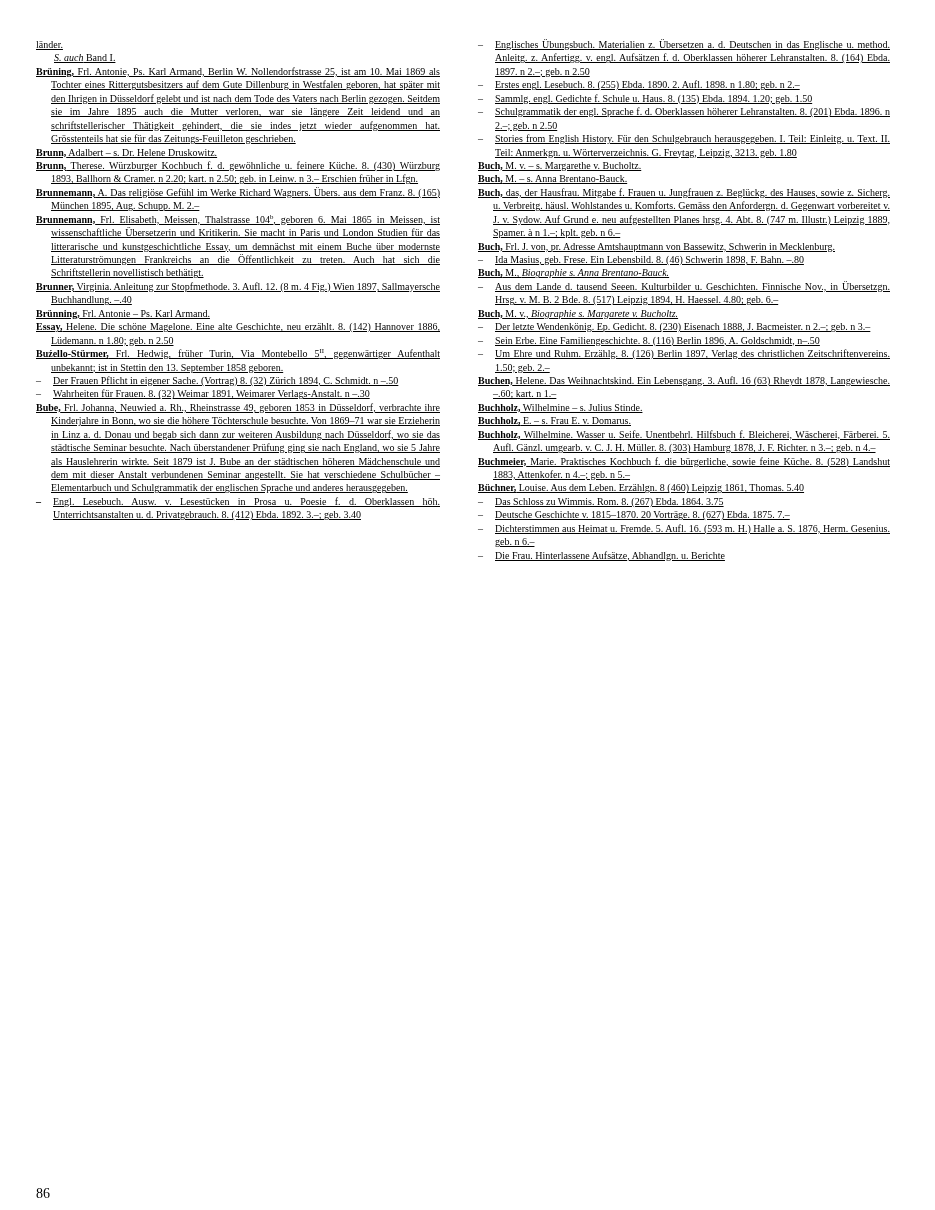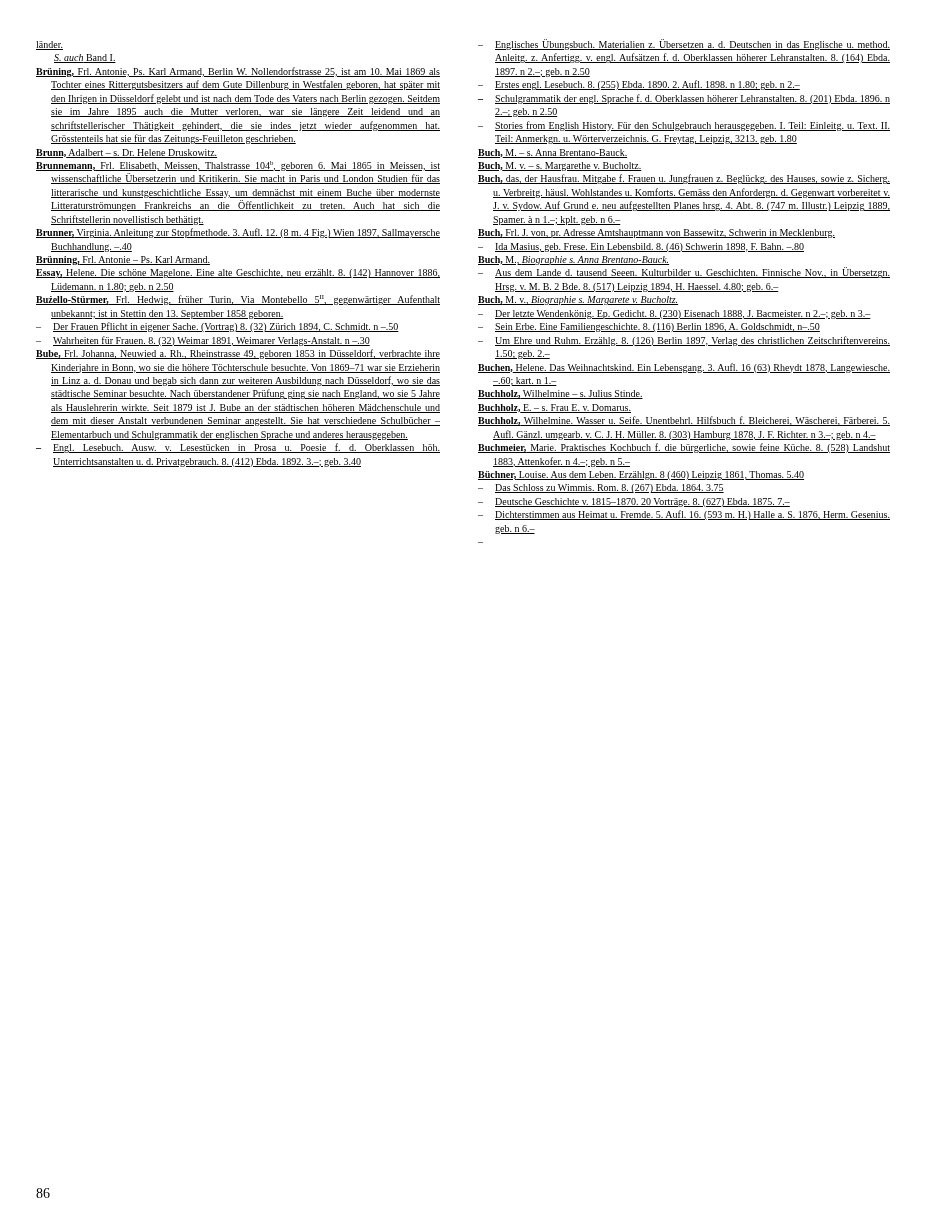--- a/index.html
+++ b/index.html
@@ -80,54 +80,56 @@
 </head>
 <body>
 
 <div class="page">
   <div class="columns">
     <div class="col left" id="left-col">
         <p class="entry noindent">länder.</p>
         <p class="entry center-ital"><i>S. auch</i> Band I.</p>
         <p class="entry"><b>Brüning,</b> Frl. Antonie, Ps. Karl Armand, Berlin W. Nollen­dorfstrasse 25, ist am 10. Mai 1869 als Tochter eines Rit­tergutsbesitzers auf dem Gute Dillenburg in Westfalen geboren, hat später mit den Ihrigen in Düsseldorf gelebt und ist nach dem Tode des Vaters nach Berlin gezogen. Seitdem sie im Jahre 1895 auch die Mutter verloren, war sie längere Zeit leidend und an schriftstellerischer Thätig­keit gehindert, die sie indes jetzt wieder aufgenommen hat. Grösstenteils hat sie für das Zeitungs-Feuilleton geschrie­ben.</p>
         <p class="entry"><b>Brunn,</b> Adalbert – s. Dr. Helene Druskowitz.</p>
+        <p class="entry"><b>Brunn,</b> Therese. Würzburger Kochbuch f. d. gewöhnliche u. feinere Küche. 8. (430) Würzburg 1893, Ballhorn &amp; Cramer. n 2.20; kart. n 2.50; geb. in Leinw. n 3.– Erschien früher in Lfgn.</p>
+        <p class="entry"><b>Brunnemann,</b> A. Das religiöse Gefühl im Werke Richard Wagners. Übers. aus dem Franz. 8. (165) München 1895, Aug. Schupp. M. 2.–</p>
         <p class="entry"><b>Brunnemann,</b> Frl. Elisabeth, Meissen, Thalstrasse 104<sup>b</sup>, geboren 6. Mai 1865 in Meissen, ist wissenschaftliche Übersetzerin und Kritikerin. Sie macht in Paris und Lon­don Studien für das litterarische und kunstgeschichtliche Essay, um demnächst mit einem Buche über modernste Litteraturströmungen Frankreichs an die Öffentlichkeit zu treten. Auch hat sich die Schriftstellerin novellistisch be­thätigt.</p>
         <p class="entry"><b>Brunner,</b> Virginia. Anleitung zur Stopfmethode. 3. Aufl. 12. (8 m. 4 Fig.) Wien 1897, Sallmayersche Buchhandlung. –.40</p>
         <p class="entry"><b>Brünning,</b> Frl. Antonie – Ps. Karl Armand.</p>
         <p class="entry"><b>Essay,</b> Helene. Die schöne Magelone. Eine alte Geschichte, neu erzählt. 8. (142) Hannover 1886, Lüdemann. n 1.80; geb. n 2.50</p>
         <p class="entry"><b>Buźello-Stürmer,</b> Frl. Hedwig, früher Turin, Via Monte­bello 5<sup>II</sup>, gegenwärtiger Aufenthalt unbekannt; ist in Stettin den 13. September 1858 geboren.</p>
         <p class="sub"><span class="dash">–</span><span>Der Frauen Pflicht in eigener Sache. (Vortrag) 8. (32) Zürich 1894, C. Schmidt. n –.50</span></p>
         <p class="sub"><span class="dash">–</span><span>Wahrheiten für Frauen. 8. (32) Weimar 1891, Weimarer Verlags-Anstalt. n –.30</span></p>
         <p class="entry"><b>Bube,</b> Frl. Johanna, Neuwied a. Rh., Rheinstrasse 49, gebo­ren 1853 in Düsseldorf, verbrachte ihre Kinderjahre in Bonn, wo sie die höhere Töchterschule besuchte. Von 1869–71 war sie Erzieherin in Linz a. d. Donau und begab sich dann zur weiteren Ausbildung nach Düsseldorf, wo sie das städtische Seminar besuchte. Nach überstandener Prüfung ging sie nach England, wo sie 5 Jahre als Hausleh­rerin wirkte. Seit 1879 ist J. Bube an der städtischen höhe­ren Mädchenschule und dem mit dieser Anstalt verbunde­nen Seminar angestellt. Sie hat verschiedene Schulbücher – Elementarbuch und Schulgrammatik der englischen Sprache und anderes herausgegeben.</p>
         <p class="sub"><span class="dash">–</span></p>
         <p class="sub"><span class="dash">–</span><span>Engl. Lesebuch. Ausw. v. Lesestücken in Prosa u. Poesie f. d. Oberklassen höh. Unterrichtsanstalten u. d. Privat­gebrauch. 8. (412) Ebda. 1892. 3.–; geb. 3.40</span></p>
       </div>
     <div class="col right" id="right-col">
         <p class="sub"><span class="dash">–</span><span>Englisches Übungsbuch. Materialien z. Übersetzen a. d. Deutschen in das Englische u. method. Anleitg. z. An­fertigg. v. engl. Aufsätzen f. d. Oberklassen höherer Lehranstalten. 8. (164) Ebda. 1897. n 2.–; geb. n 2.50</span></p>
         <p class="sub"><span class="dash">–</span><span>Erstes engl. Lesebuch. 8. (255) Ebda. 1890. 2. Aufl. 1898. n 1.80; geb. n 2.–</span></p>
-        <p class="sub"><span class="dash">–</span></p>
+        <p class="sub"><span class="dash">–</span><span>Sammlg. engl. Gedichte f. Schule u. Haus. 8. (135) Ebda. 1894. 1.20; geb. 1.50</span></p>
         <p class="sub"><span class="dash">–</span><span>Schulgrammatik der engl. Sprache f. d. Oberklassen hö­herer Lehranstalten. 8. (201) Ebda. 1896. n 2.–; geb. n 2.50</span></p>
         <p class="sub"><span class="dash">–</span><span>Stories from English History. Für den Schulgebrauch herausgegeben. I. Teil: Einleitg. u. Text. II. Teil: An­merkgn. u. Wörterverzeichnis. G. Freytag, Leipzig, 3213. geb. 1.80</span></p>
+        <p class="entry"><b>Buch,</b> M. v. – s. Margarethe v. Bucholtz.</p>
         <p class="entry"><b>Buch,</b> M. – s. Anna Brentano-Bauck.</p>
-        <p class="entry"><b>Buch,</b> M. v. – s. Margarethe v. Bucholtz.</p>
         <p class="entry"><b>Buch,</b> das, der Hausfrau. Mitgabe f. Frauen u. Jungfrauen z. Beglückg. des Hauses, sowie z. Sicherg. u. Verbreitg. häusl. Wohlstandes u. Komforts. Gemäss den Anfordergn. d. Gegenwart vorbereitet v. J. v. Sydow. Auf Grund e. neu aufgestellten Planes hrsg. 4. Abt. 8. (747 m. Illustr.) Leipzig 1889, Spamer. à n 1.–; kplt. geb. n 6.–</p>
         <p class="entry"><b>Buch,</b> Frl. J. von, pr. Adresse Amtshauptmann von Basse­witz, Schwerin in Mecklenburg.</p>
         <p class="sub"><span class="dash">–</span><span>Ida Masius, geb. Frese. Ein Lebensbild. 8. (46) Schwerin 1898, F. Bahn. –.80</span></p>
         <p class="entry"><b>Buch,</b> M., <i>Biographie s. Anna Brentano-Bauck.</i></p>
         <p class="sub"><span class="dash">–</span><span>Aus dem Lande d. tausend Seeen. Kulturbilder u. Ge­schichten. Finnische Nov., in Übersetzgn. Hrsg. v. M. B. 2 Bde. 8. (517) Leipzig 1894, H. Haessel. 4.80; geb. 6.–</span></p>
         <p class="entry"><b>Buch,</b> M. v., <i>Biographie s. Margarete v. Bucholtz.</i></p>
         <p class="sub"><span class="dash">–</span><span>Der letzte Wendenkönig. Ep. Gedicht. 8. (230) Eisenach 1888, J. Bacmeister. n 2.–; geb. n 3.–</span></p>
         <p class="sub"><span class="dash">–</span><span>Sein Erbe. Eine Familiengeschichte. 8. (116) Berlin 1896, A. Goldschmidt, n–.50</span></p>
         <p class="sub"><span class="dash">–</span><span>Um Ehre und Ruhm. Erzählg. 8. (126) Berlin 1897, Verlag des christlichen Zeitschriftenvereins. 1.50; geb. 2.–</span></p>
         <p class="entry"><b>Buchen,</b> Helene. Das Weihnachtskind. Ein Lebensgang. 3. Aufl. 16 (63) Rheydt 1878, Langewiesche. –.60; kart. n 1.–</p>
         <p class="entry"><b>Buchholz,</b> Wilhelmine – s. Julius Stinde.</p>
         <p class="entry"><b>Buchholz,</b> E. – s. Frau E. v. Domarus.</p>
         <p class="entry"><b>Buchholz,</b> Wilhelmine. Wasser u. Seife. Unentbehrl. Hilfsbuch f. Bleicherei, Wäscherei, Färberei. 5. Aufl. Gänzl. umgearb. v. C. J. H. Müller. 8. (303) Hamburg 1878, J. F. Richter. n 3.–; geb. n 4.–</p>
         <p class="entry"><b>Buchmeier,</b> Marie. Praktisches Kochbuch f. die bürgerliche, sowie feine Küche. 8. (528) Landshut 1883, Attenkofer. n 4.–; geb. n 5.–</p>
         <p class="entry"><b>Büchner,</b> Louise. Aus dem Leben. Erzählgn. 8 (460) Leipzig 1861, Thomas. 5.40</p>
         <p class="sub"><span class="dash">–</span><span>Das Schloss zu Wimmis. Rom. 8. (267) Ebda. 1864. 3.75</span></p>
         <p class="sub"><span class="dash">–</span><span>Deutsche Geschichte v. 1815–1870. 20 Vorträge. 8. (627) Ebda. 1875. 7.–</span></p>
         <p class="sub"><span class="dash">–</span><span>Dichterstimmen aus Heimat u. Fremde. 5. Aufl. 16. (593 m. H.) Halle a. S. 1876, Herm. Gesenius. geb. n 6.–</span></p>
-        <p class="sub"><span class="dash">–</span></p>
+        <p class="sub"><span class="dash">–</span><span>Die Frau. Hinterlassene Aufsätze, Abhandlgn. u. Berichte</span></p>
       </div>
   </div>
   <div class="folio">86</div>
 </div>
 
 </body></html>

